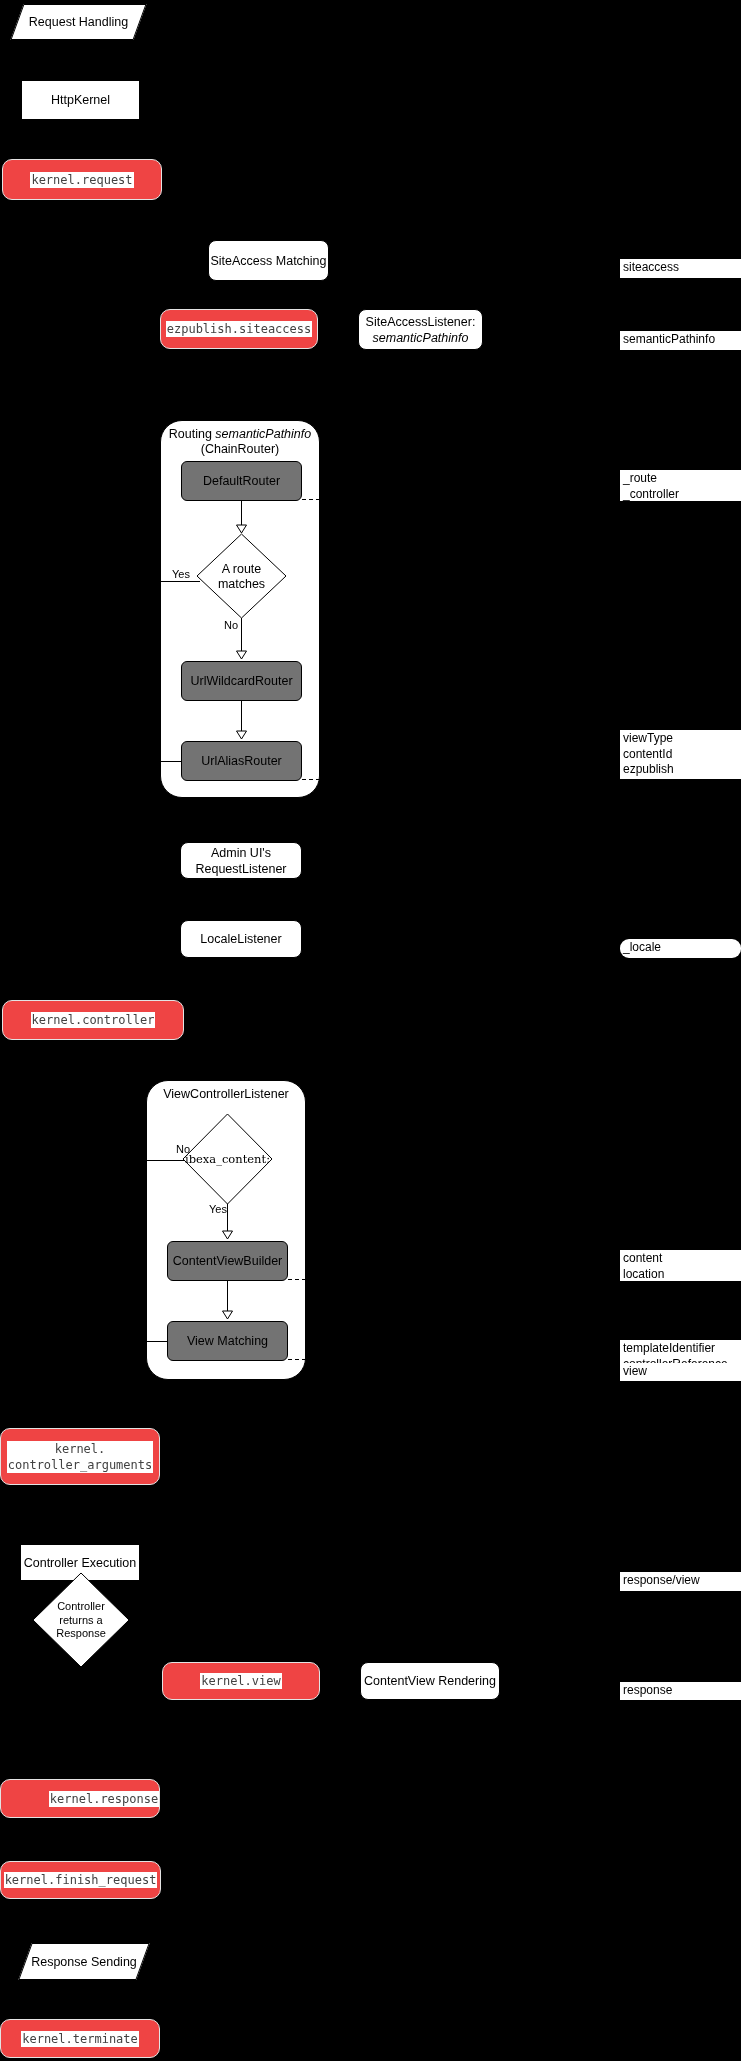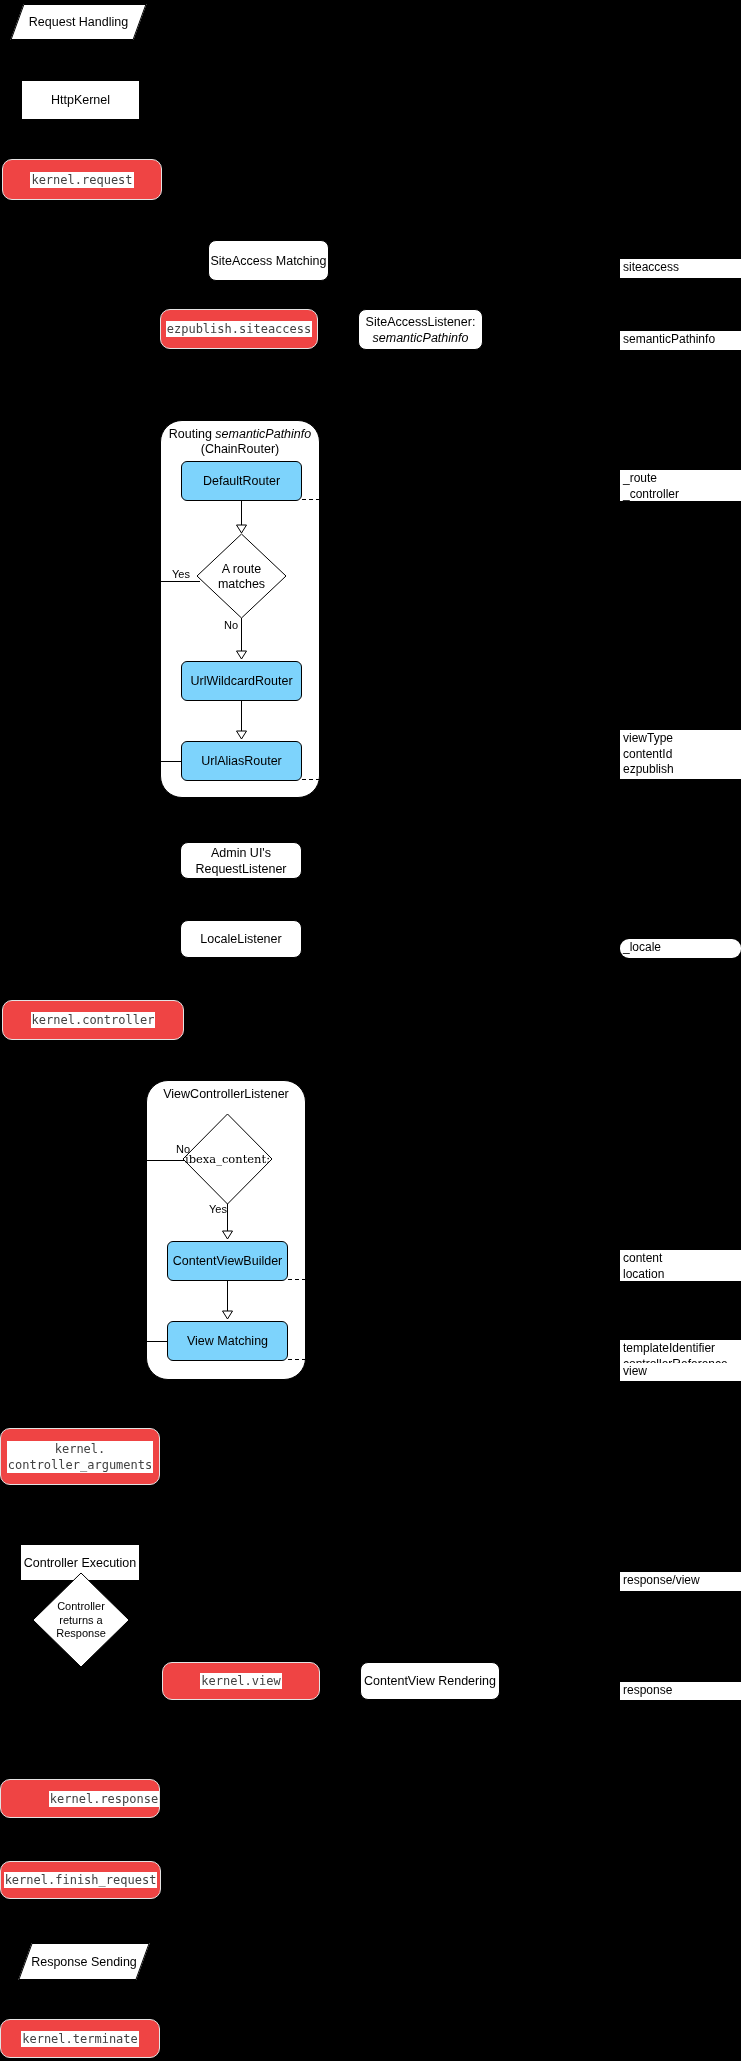--- a/index.html
+++ b/index.html
@@ -28,21 +28,21 @@
   .para{}
   .para .shape{position:absolute;left:7px;right:7px;top:0;bottom:0;background:#fff;
                border:1px solid #000;transform:skewX(-20deg);}
   .para .plabel{position:relative;z-index:1;width:100%;text-align:center;font-size:12.5px;}
   .para{display:flex;align-items:center;}
 
   
   .cluster{background:#fff;border:1px solid #000;border-radius:22px;}
   .cluster-title{position:absolute;left:0;right:0;top:6px;text-align:center;
                  font-size:12.5px;line-height:15px;z-index:2;}
-  .inner-box{position:absolute;box-sizing:border-box;background:#7dd3fc;border:1px solid #000;
+  .inner-box{position:absolute;box-sizing:border-box;background:#737373;border:1px solid #000;
              border-radius:6px;display:flex;align-items:center;justify-content:center;
              text-align:center;font-size:12.5px;line-height:16px;z-index:2;}
   .overlay{position:absolute;left:0;top:0;z-index:1;}
   .branch-label{position:absolute;z-index:3;font-size:11px;text-align:center;}
   .diamond-text{position:absolute;z-index:3;font-size:12.5px;line-height:15px;text-align:center;}
   .serif{font-family:"DejaVu Serif", serif;font-size:11.5px;}
 
   .white-diamond-text{position:absolute;z-index:2;width:100%;top:50%;transform:translateY(-50%);
                       text-align:center;font-size:11px;line-height:13.5px;}
   svg{display:block;}

